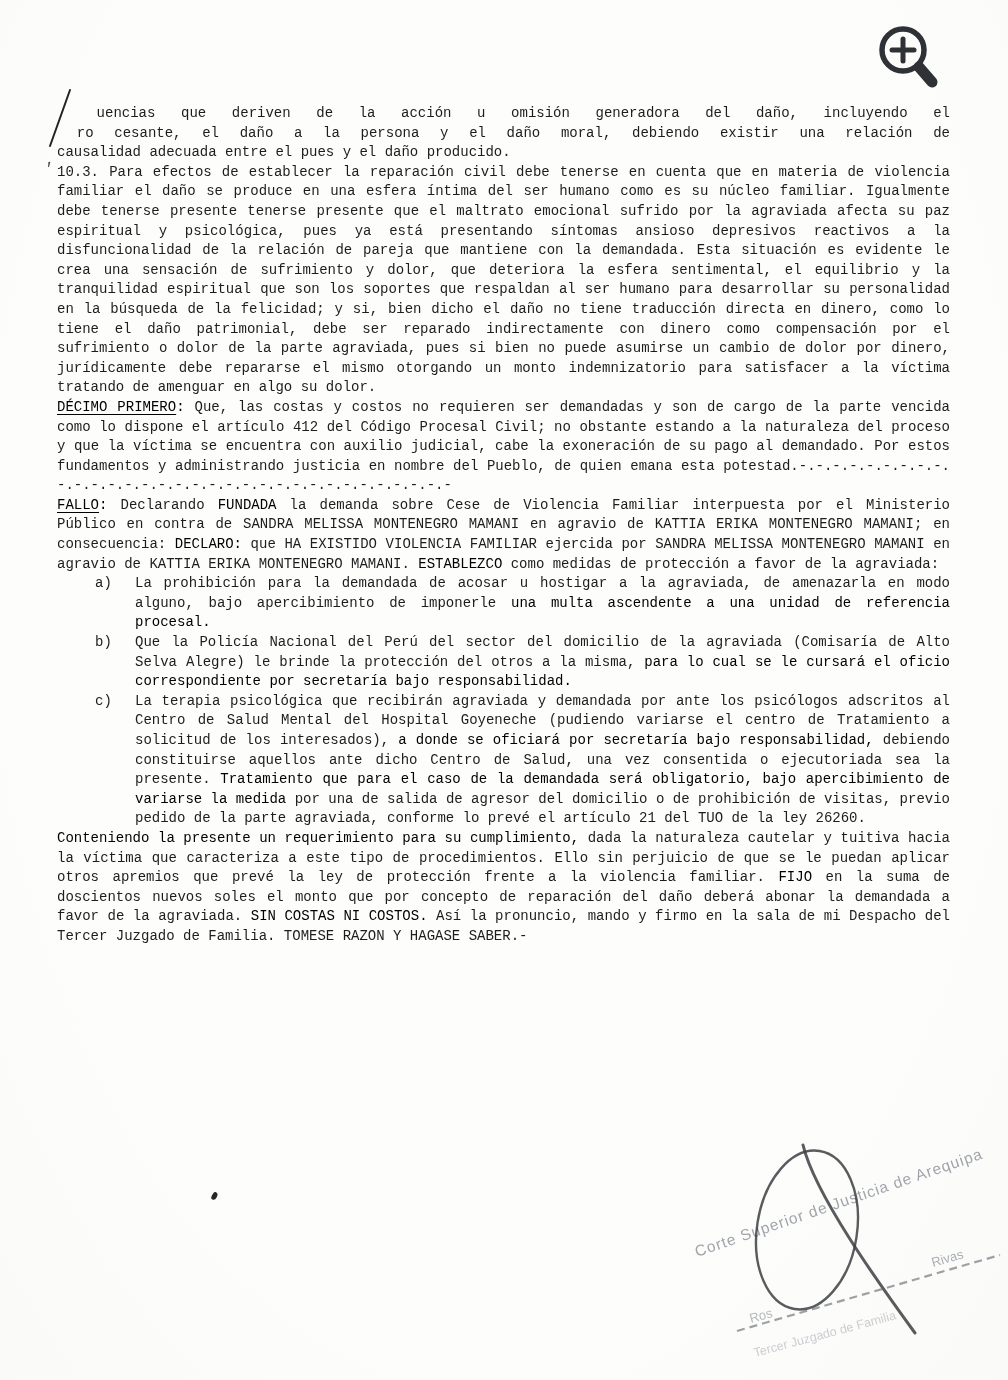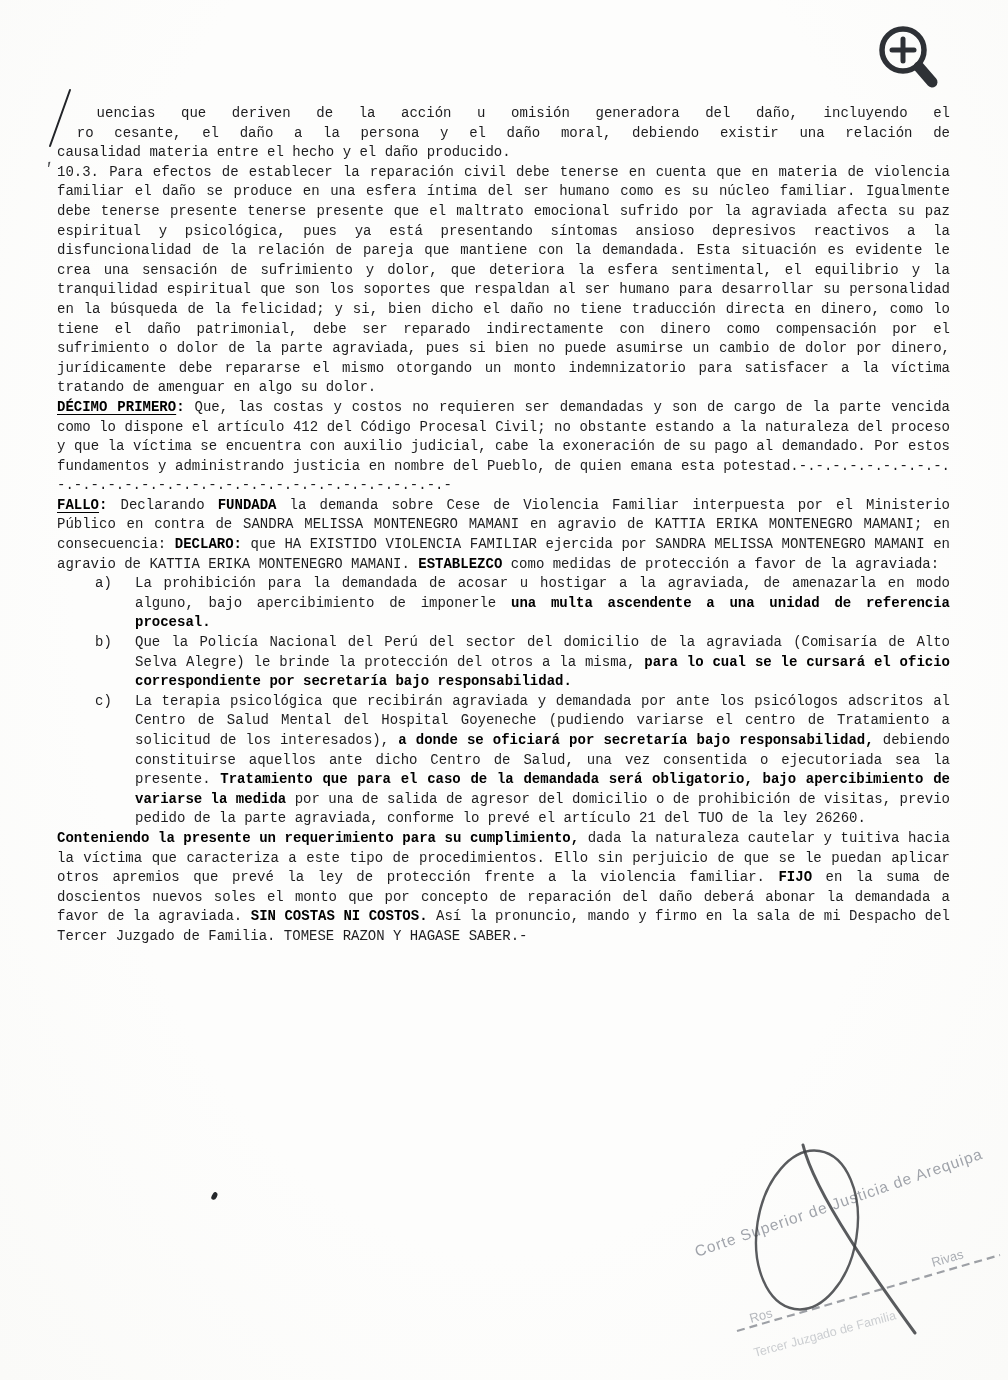--- a/index.html
+++ b/index.html
@@ -21,21 +21,21 @@
     top: 104px;
     width: 893px;
     font-size: 14px;
     line-height: 19.6px;
     letter-spacing: 0;
   }
   .blk { text-align: justify; margin: 0; }
   .blk.jl { text-align-last: justify; }
   .blk.list-item { position: relative; padding-left: 78px; }
   .blk.list-item .marker { position: absolute; left: 38px; top: 0; }
-  .run.b { font-weight: bold; color: #000; }
+  .run.b { font-weight: normal; color: #000; }
   .run.u { text-decoration: underline; text-underline-offset: 2.5px; }
   .run.ba { word-break: break-all; }
   
   .slash-svg { position: absolute; left: 44px; top: 88px; }
   .stray-comma {
     position: absolute; left: 45px; top: 152px;
     font-size: 15px; color: #44464a; transform: rotate(-10deg);
   }
   .ink-speck {
     position: absolute; left: 212px; top: 1192px;
@@ -63,21 +63,21 @@
       <circle cx="33" cy="32" r="21" fill="none" stroke="#2e3136" stroke-width="5.5"></circle>
       <line x1="22" y1="32" x2="44" y2="32" stroke="#2e3136" stroke-width="5" stroke-linecap="round"></line>
       <line x1="33" y1="21" x2="33" y2="43" stroke="#2e3136" stroke-width="5" stroke-linecap="round"></line>
       <line x1="49" y1="49" x2="62" y2="64" stroke="#2e3136" stroke-width="11" stroke-linecap="round"></line>
     </svg>
   </div>
 
   <div class="doc">
       <div class="blk line jl" style="text-indent: 39.6px;"><span class="run">uencias que deriven de la acción u omisión generadora del daño, incluyendo el</span></div>
       <div class="blk line jl" style="text-indent: 19.8px;"><span class="run">ro cesante, el daño a la persona y el daño moral, debiendo existir una relación de</span></div>
-      <div class="blk line"><span class="run">causalidad materia entre el hecho y el daño producido.</span></div>
+      <div class="blk line"><span class="run">causalidad adecuada entre el pues y el daño producido.</span></div>
       <div class="blk paragraph"><span class="run">10.3. Para efectos de establecer la reparación civil debe tenerse en cuenta que en materia de violencia familiar el daño se produce en una esfera íntima del ser humano como es su núcleo familiar. Igualmente debe tenerse presente tenerse presente que el maltrato emocional sufrido por la agraviada afecta su paz espiritual y psicológica, pues ya está presentando síntomas ansioso depresivos reactivos a la disfuncionalidad de la relación de pareja que mantiene con la demandada. Esta situación es evidente le crea una sensación de sufrimiento y dolor, que deteriora la esfera sentimental, el equilibrio y la tranquilidad espiritual que son los soportes que respaldan al ser humano para desarrollar su personalidad en la búsqueda de la felicidad; y si, bien dicho el daño no tiene traducción directa en dinero, como lo tiene el daño patrimonial, debe ser reparado indirectamente con dinero como compensación por el sufrimiento o dolor de la parte agraviada, pues si bien no puede asumirse un cambio de dolor por dinero, jurídicamente debe repararse el mismo otorgando un monto indemnizatorio para satisfacer a la víctima tratando de amenguar en algo su dolor.</span></div>
       <div class="blk paragraph"><span class="run b u">DÉCIMO PRIMERO</span><span class="run b">: </span><span class="run">Que, las costas y costos no requieren ser demandadas y son de cargo de la parte vencida como lo dispone el artículo 412 del Código Procesal Civil; no obstante estando a la naturaleza del proceso y que la víctima se encuentra con auxilio judicial, cabe la exoneración de su pago al demandado. Por estos fundamentos y administrando justicia en nombre del Pueblo, de quien emana esta potestad.</span><span class="run ba">-.-.-.-.-.-.-.-.-.-.-.-.-.-.-.-.-.-.-.-.-.-.-.-.-.-.-.-.-.-.-.-.-</span></div>
       <div class="blk paragraph"><span class="run b u">FALLO</span><span class="run b">: </span><span class="run">Declarando </span><span class="run b">FUNDADA</span><span class="run"> la demanda sobre Cese de Violencia Familiar interpuesta por el Ministerio Público en contra de SANDRA MELISSA MONTENEGRO MAMANI en agravio de KATTIA ERIKA MONTENEGRO MAMANI; en consecuencia: </span><span class="run b">DECLARO:</span><span class="run"> que HA EXISTIDO VIOLENCIA FAMILIAR ejercida por SANDRA MELISSA MONTENEGRO MAMANI en agravio de KATTIA ERIKA MONTENEGRO MAMANI. </span><span class="run b">ESTABLEZCO</span><span class="run"> como medidas de protección a favor de la agraviada:</span></div>
       <div class="blk list-item"><span class="marker">a)</span><span class="run">La prohibición para la demandada de acosar u hostigar a la agraviada, de amenazarla en modo alguno, bajo apercibimiento de imponerle </span><span class="run b">una multa ascendente a una unidad de referencia procesal.</span></div>
       <div class="blk list-item"><span class="marker">b)</span><span class="run">Que la Policía Nacional del Perú del sector del domicilio de la agraviada (Comisaría de Alto Selva Alegre) le brinde la protección del otros a la misma, </span><span class="run b">para lo cual se le cursará el oficio correspondiente por secretaría bajo responsabilidad.</span></div>
       <div class="blk list-item"><span class="marker">c)</span><span class="run">La terapia psicológica que recibirán agraviada y demandada por ante los psicólogos adscritos al Centro de Salud Mental del Hospital Goyeneche (pudiendo variarse el centro de Tratamiento a solicitud de los interesados), </span><span class="run b">a donde se oficiará por secretaría bajo responsabilidad,</span><span class="run"> debiendo constituirse aquellos ante dicho Centro de Salud, una vez consentida o ejecutoriada sea la presente. </span><span class="run b">Tratamiento que para el caso de la demandada será obligatorio, bajo apercibimiento de variarse la medida</span><span class="run"> por una de salida de agresor del domicilio o de prohibición de visitas, previo pedido de la parte agraviada, conforme lo prevé el artículo 21 del TUO de la ley 26260.</span></div>
       <div class="blk paragraph"><span class="run b">Conteniendo la presente un requerimiento para su cumplimiento,</span><span class="run"> dada la naturaleza cautelar y tuitiva hacia la víctima que caracteriza a este tipo de procedimientos. Ello sin perjuicio de que se le puedan aplicar otros apremios que prevé la ley de protección frente a la violencia familiar. </span><span class="run b">FIJO</span><span class="run"> en la suma de doscientos nuevos soles el monto que por concepto de reparación del daño deberá abonar la demandada a favor de la agraviada. </span><span class="run b">SIN COSTAS NI COSTOS.</span><span class="run"> Así la pronuncio, mando y firmo en la sala de mi Despacho del Tercer Juzgado de Familia. TOMESE RAZON Y HAGASE SABER.-</span></div>
     </div>
 
   <div class="ink-speck"></div>

